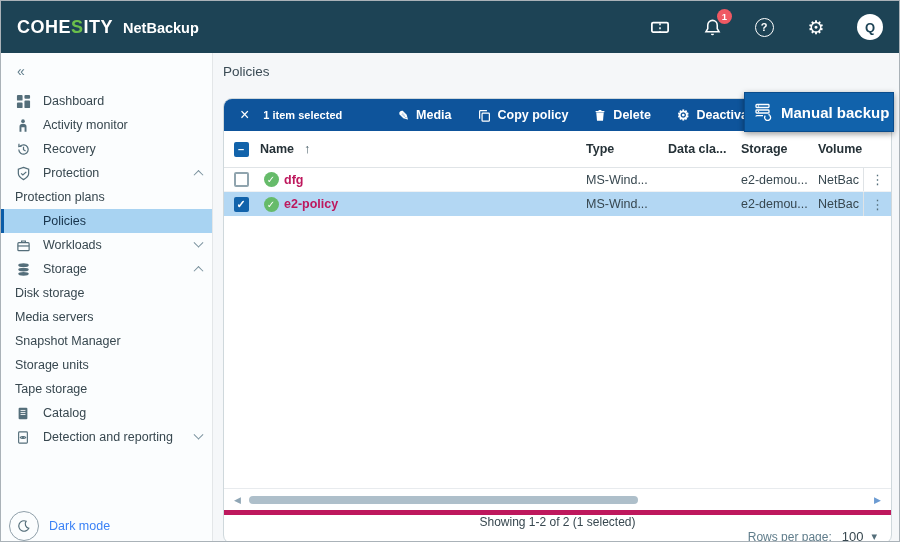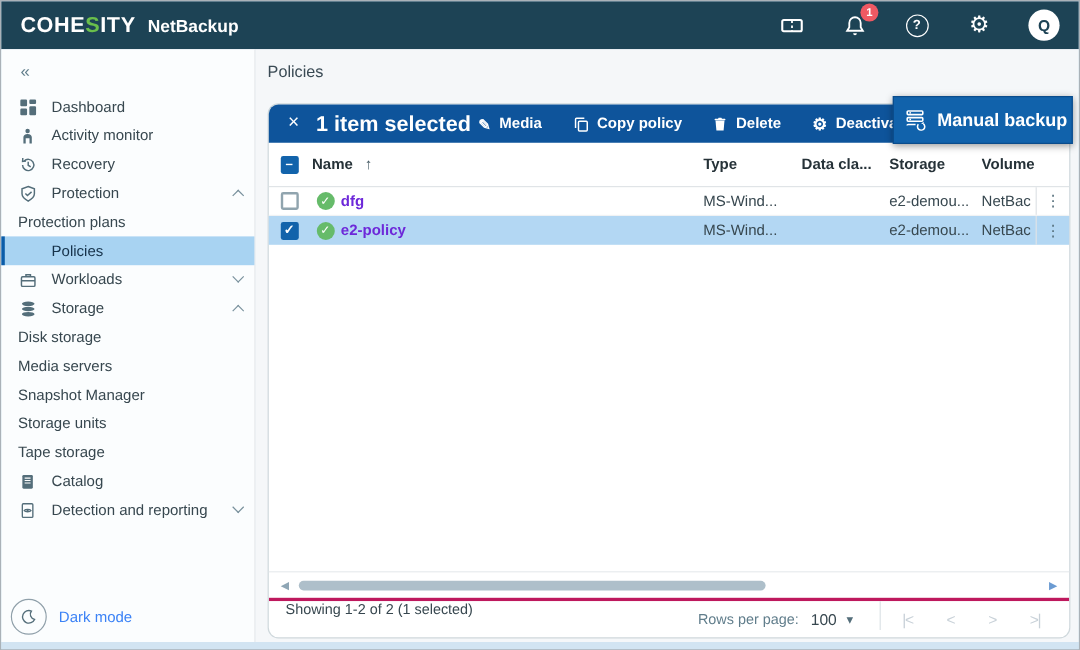--- a/index.html
+++ b/index.html
@@ -1,20 +1,20 @@
 <!DOCTYPE html>
 <html><head>
 <meta charset="utf-8">
 <style>
   * { margin:0; padding:0; box-sizing:border-box; }
   html,body { width:900px; height:542px; font-family:"Liberation Sans",sans-serif; }
   .app { width:900px; height:542px; border:1px solid #aab2b8; background:#d2e4f2; display:flex; flex-direction:column; overflow:hidden; }
 
   
-  .topbar { height:40px; background:#1d4355; display:flex; align-items:center; padding:0 16px; flex-shrink:0; }
+  .topbar { height:52px; background:#1d4355; display:flex; align-items:center; padding:0 16px; flex-shrink:0; }
   .logo { display:flex; align-items:baseline; gap:10px; }
   .logo-main { color:#fff; font-weight:bold; font-size:18px; letter-spacing:.5px; }
   .logo-green { color:#6abf4b; }
   .logo-product { color:#fff; font-weight:bold; font-size:14.5px; }
   .topbar-icons { margin-left:auto; display:flex; align-items:center; gap:30px; }
   .tb-icon { position:relative; width:22px; height:22px; display:flex; align-items:center; justify-content:center; cursor:pointer; }
   .badge { position:absolute; top:-7px; right:-9px; min-width:15px; height:15px; border-radius:8px; background:#ef5963; color:#fff; font-size:9.5px; font-weight:bold; display:flex; align-items:center; justify-content:center; padding:0 3px; }
   .help-circle { width:19px; height:19px; border-radius:50%; border:1.6px solid #fff; color:#fff; font-size:11px; font-weight:bold; display:flex; align-items:center; justify-content:center; }
   .gear-glyph { color:#fff; font-size:19px; line-height:1; }
   .avatar { width:26px; height:26px; border-radius:50%; background:#fff; color:#1d4355; font-weight:bold; font-size:13px; display:flex; align-items:center; justify-content:center; cursor:pointer; }
@@ -37,54 +37,54 @@
 
   
   .main { flex:1; background:#f5f7f9; padding:11px 7px 0 10px; display:flex; flex-direction:column; }
   .page-title { font-size:13.5px; color:#3a4a54; margin-bottom:19px; }
 
   .card { position:relative; background:#fff; border:1px solid #cfd8dc; border-radius:9px; height:446px; display:flex; flex-direction:column; }
 
   
   .toolbar { height:32px; background:#0e549b; border-radius:8px 8px 0 0; display:flex; align-items:center; padding:0 14px 0 16px; color:#fff; }
   .tb-close { font-size:16px; cursor:pointer; margin-right:14px; line-height:1; }
-  .tb-selected { font-size:18px; font-weight:bold; }
+  .tb-selected { font-size:11px; font-weight:bold; }
   .tb-actions { margin-left:auto; display:flex; align-items:center; gap:26px; margin-right:118px; }
   .tb-action { display:flex; align-items:center; gap:7px; font-size:12.5px; font-weight:bold; cursor:pointer; white-space:nowrap; }
   .tb-action .aic { display:flex; align-items:center; }
   .manual-backup { position:absolute; top:-7px; right:-3px; width:150px; height:40px; background:#1162ab; border:1px solid #0a4c8c; box-shadow:0 2px 6px rgba(0,0,0,.4); display:flex; align-items:center; gap:8px; padding-left:10px; color:#fff; font-size:15px; font-weight:bold; cursor:pointer; z-index:5; white-space:nowrap; }
 
   
   .tgrid { display:grid; grid-template-columns:34px 26px 1fr 82px 73px 77px 45px 28px; align-items:center; }
   .thead { height:37px; border-bottom:1px solid #e0e4e7; font-size:12.5px; font-weight:bold; color:#263238; }
   .th { white-space:nowrap; overflow:hidden; }
   .th-name { grid-column:2/4; padding-left:2px; display:flex; gap:10px; align-items:center; }
   .sort-arrow { font-weight:normal; color:#455a64; }
   .trow { height:24px; font-size:12.5px; color:#37474f; cursor:pointer; }
   .trow .cell { white-space:nowrap; overflow:hidden; }
   .row-selected { background:#b3d7f3; }
-  .name-link { color:#6d28d9; font-weight:bold; }
+  .name-link { color:#be185d; font-weight:bold; }
   .cb-wrap { display:flex; justify-content:center; }
   .checkbox { width:15px; height:15px; border-radius:2px; cursor:pointer; }
   .cb-empty { background:#fff; border:2px solid #90a4ae; }
   .cb-filled { background:#1263ab; color:#fff; font-size:11px; font-weight:bold; display:flex; align-items:center; justify-content:center; line-height:1; }
   .status-dot { width:15px; height:15px; border-radius:50%; background:#66bb6a; color:#fff; font-size:10px; display:flex; align-items:center; justify-content:center; }
   .actions-cell { border-left:1px solid #dfe3e6; height:100%; display:flex; align-items:center; justify-content:center; color:#546e7a; font-size:13px; cursor:pointer; }
   .thead .actions-cell { border-left:1px solid transparent; }
   .spacer { flex:1; }
 
   
   .hscroll { height:22px; border-top:1px solid #e8ebee; display:flex; align-items:center; padding:0 10px; }
   .scroll-arrow { font-size:9px; color:#8fa6b5; cursor:pointer; }
   .scroll-arrow.right { color:#6b9bd2; }
   .track { flex:1; height:8px; margin:0 8px; position:relative; }
   .thumb { position:absolute; left:0; top:0; height:8px; width:63%; background:#aebfca; border-radius:4px; cursor:grab; }
 
   
-  .tfoot { height:33px; border-top:3px solid #be185d; display:flex; padding:0 14px; font-size:12px; color:#37474f; border-radius:0 0 8px 8px; }
+  .tfoot { height:33px; border-top:5px solid #be185d; display:flex; align-items:center; padding:0 14px; font-size:12px; color:#37474f; border-radius:0 0 8px 8px;flex-direction:column; }
   .rpp { margin-left:auto; display:flex; align-items:center; gap:10px; }
   .rpp-label { color:#607d8b; }
   .rpp-value { color:#37474f; font-size:13px; display:flex; align-items:center; gap:8px; cursor:pointer; }
   .rpp-caret { color:#546e7a; font-size:11px; }
   .pg-divider { width:1px; height:24px; background:#dde3e7; margin:0 18px 0 22px; }
   .pager { display:flex; align-items:center; gap:28px; color:#c8d1d8; font-size:13px; padding-right:10px; }
   .pager span { cursor:pointer; letter-spacing:-1px; }
 
   .bottom-strip { height:6px; background:#d2e4f2; flex-shrink:0; }
 

